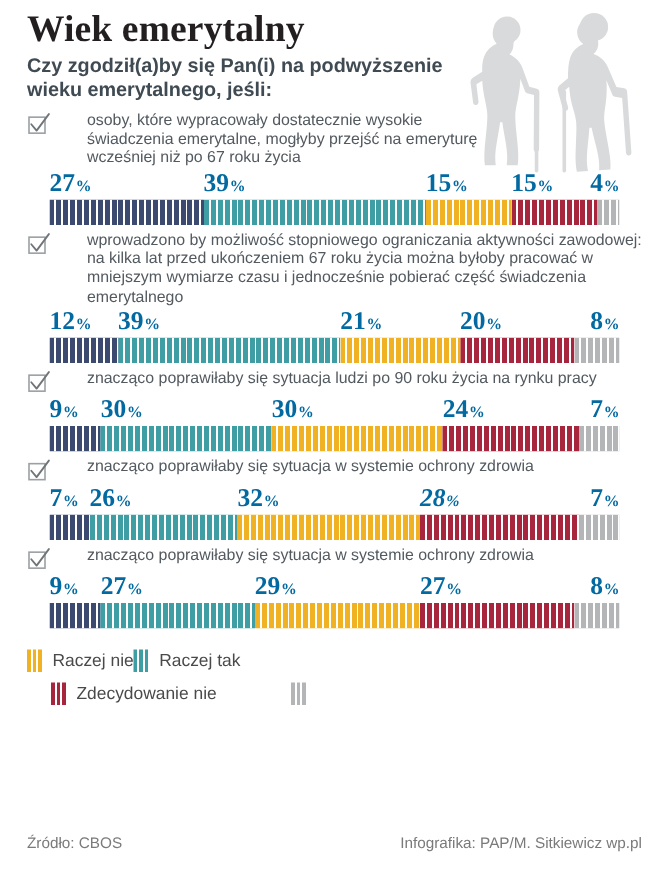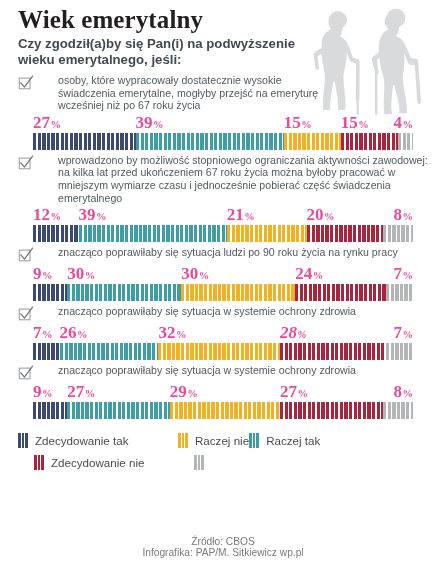--- a/index.html
+++ b/index.html
@@ -83,21 +83,21 @@
   }
   .labels {
     position: relative;
     height: 19px;
   }
   .lbl {
     position: absolute;
     bottom: 0;
     font-family: "Liberation Serif", serif;
     font-weight: bold;
-    color: #ec4899;
+    color: #0369a1;
     font-size: 17px;
     line-height: 17px;
     white-space: nowrap;
   }
   .lbl .pct {
     font-size: 10.5px;
     font-weight: bold;
     margin-left: 0.5px;
   }
   .lbl.right-end {
@@ -160,27 +160,26 @@
     font-size: 11.6px;
     color: #4a4a4a;
     white-space: nowrap;
   }
 
   
   .footer {
     position: absolute;
     left: 18px;
     right: 15px;
-    bottom: 23px;
+    bottom: 13px;
     display: flex;
     justify-content: space-between;
-    align-items: center;
+    align-items: flex-start;
     font-size: 10.2px;
     color: #7a7a7a;
-    flex-direction: column;
   }
 </style>
 </head>
 <body>
 
 <div class="header">
   <div class="title">Wiek emerytalny</div>
   <div class="subtitle">Czy zgodził(a)by się Pan(i) na podwyższenie wieku emerytalnego, jeśli:</div>
 
   <svg class="silhouettes" viewBox="0 0 140 128" preserveAspectRatio="xMidYMin meet" aria-hidden="true">
@@ -320,24 +319,20 @@
           <div class="seg" style="width: 29%; background: rgb(240, 178, 35);"></div>
           <div class="seg" style="width: 27%; background: rgb(168, 37, 62);"></div>
           <div class="seg" style="width: 8%; background: rgb(179, 181, 183);"></div>
         </div>
       </div>
     </div>
   </div>
 
 <div class="legend">
   <div class="legend-row">
-    <div class="legend-item" style="width:160px;">
-      <span class="swatch" style="color: rgb(60, 74, 112);"></span>
-      <span class="legend-label">Zdecydowanie tak</span>
-    </div>
     <div class="legend-item">
       <span class="swatch" style="color: rgb(240, 178, 35);"></span>
       <span class="legend-label">Raczej nie</span>
     </div>
     <div class="legend-item" style="width:116px;">
       <span class="swatch" style="color: rgb(63, 158, 163);"></span>
       <span class="legend-label">Raczej tak</span>
     </div>
   </div>
   <div class="legend-row">

